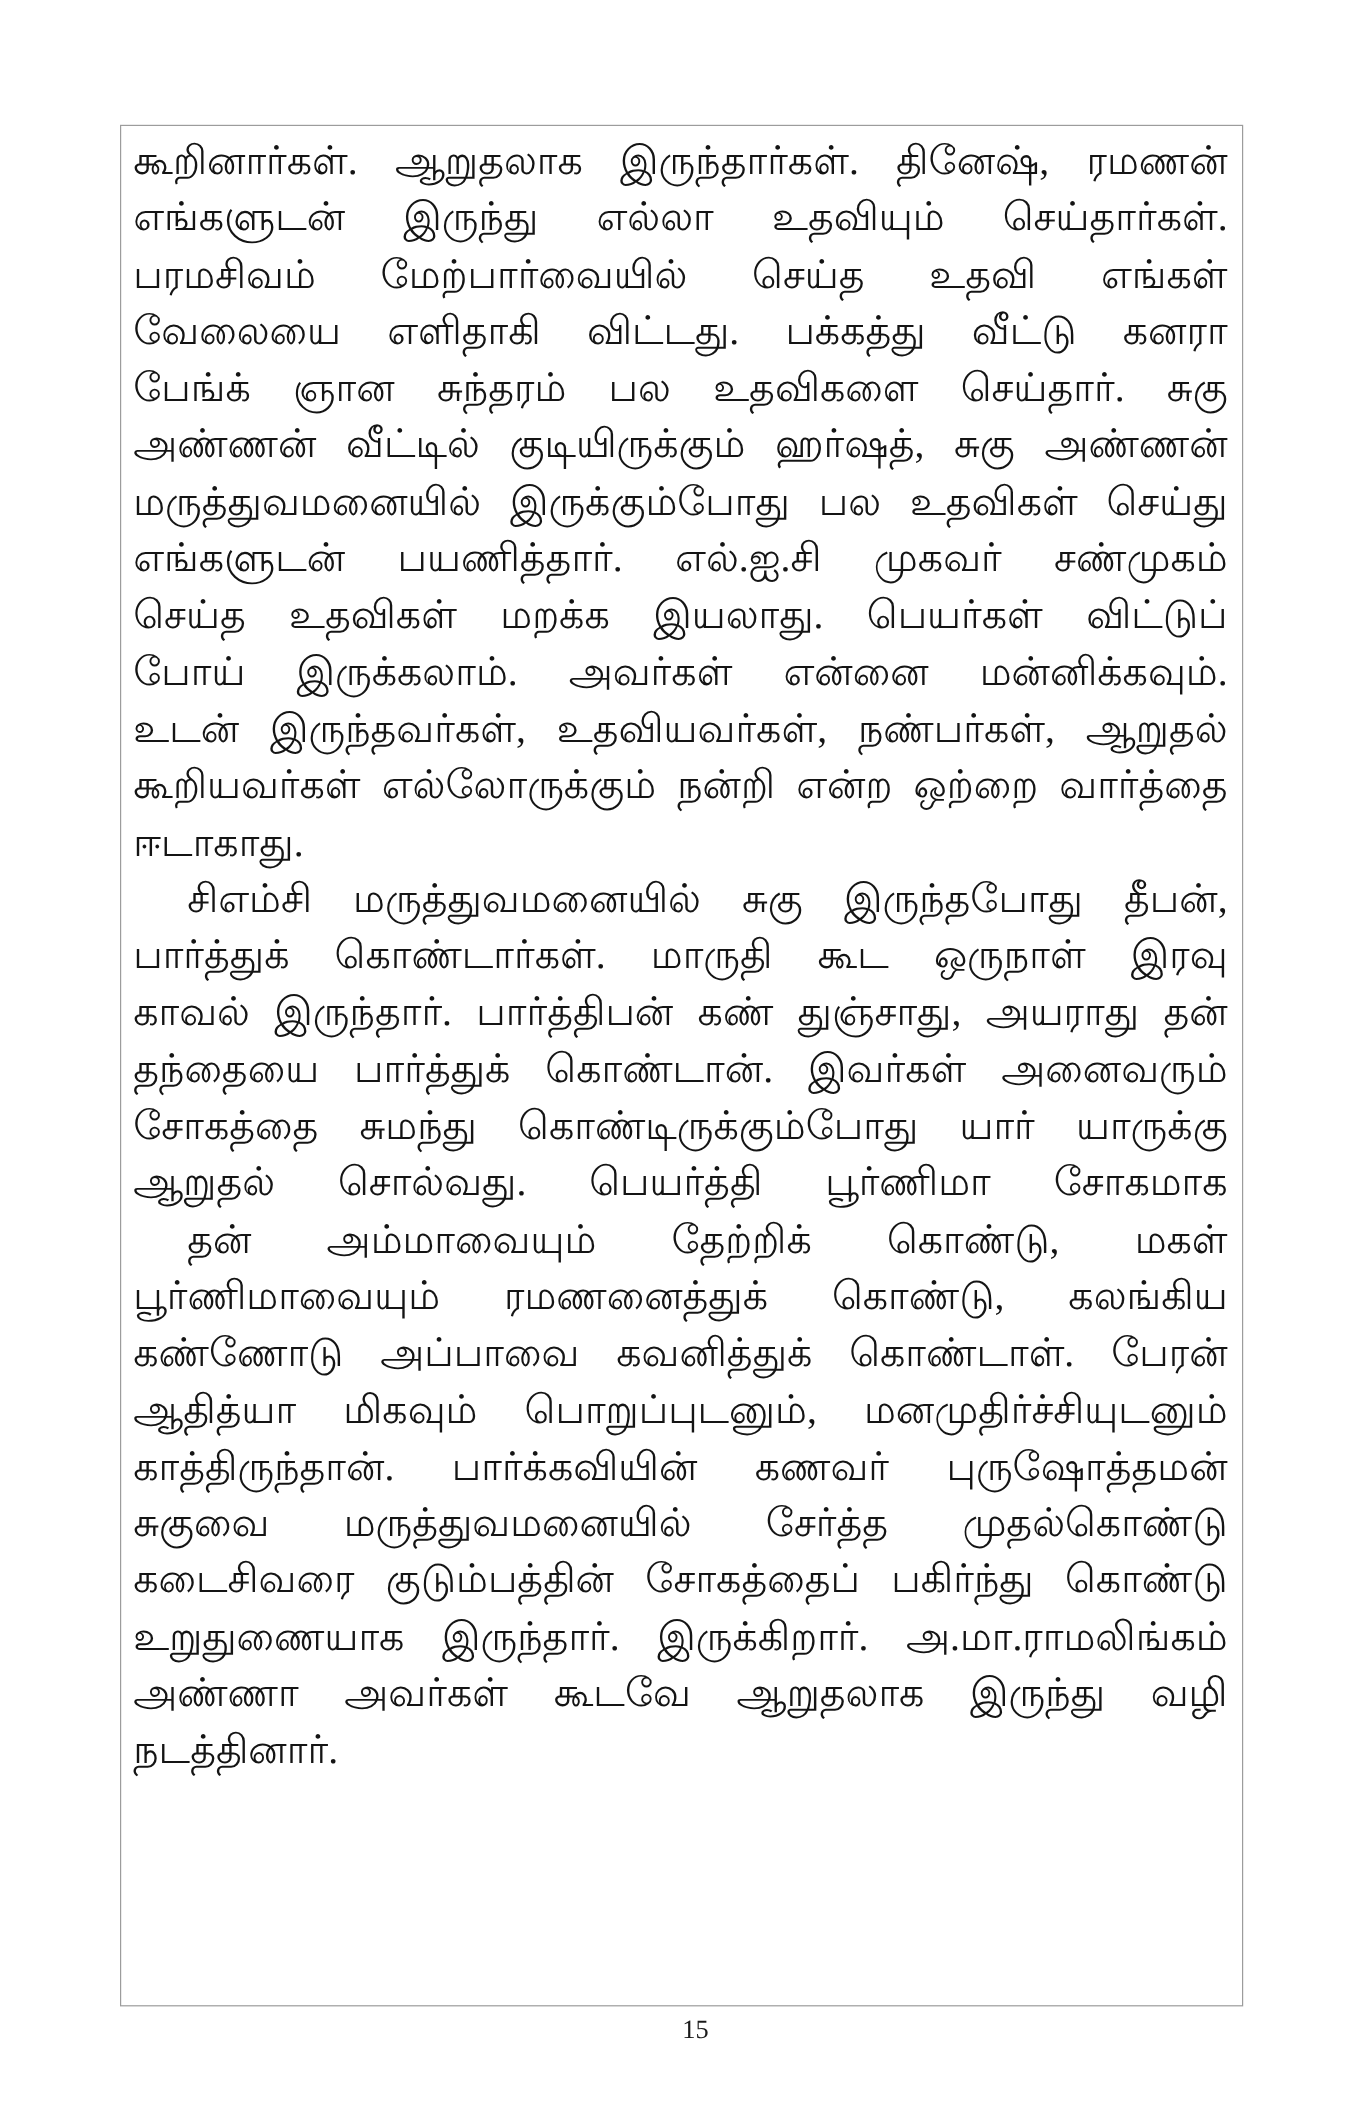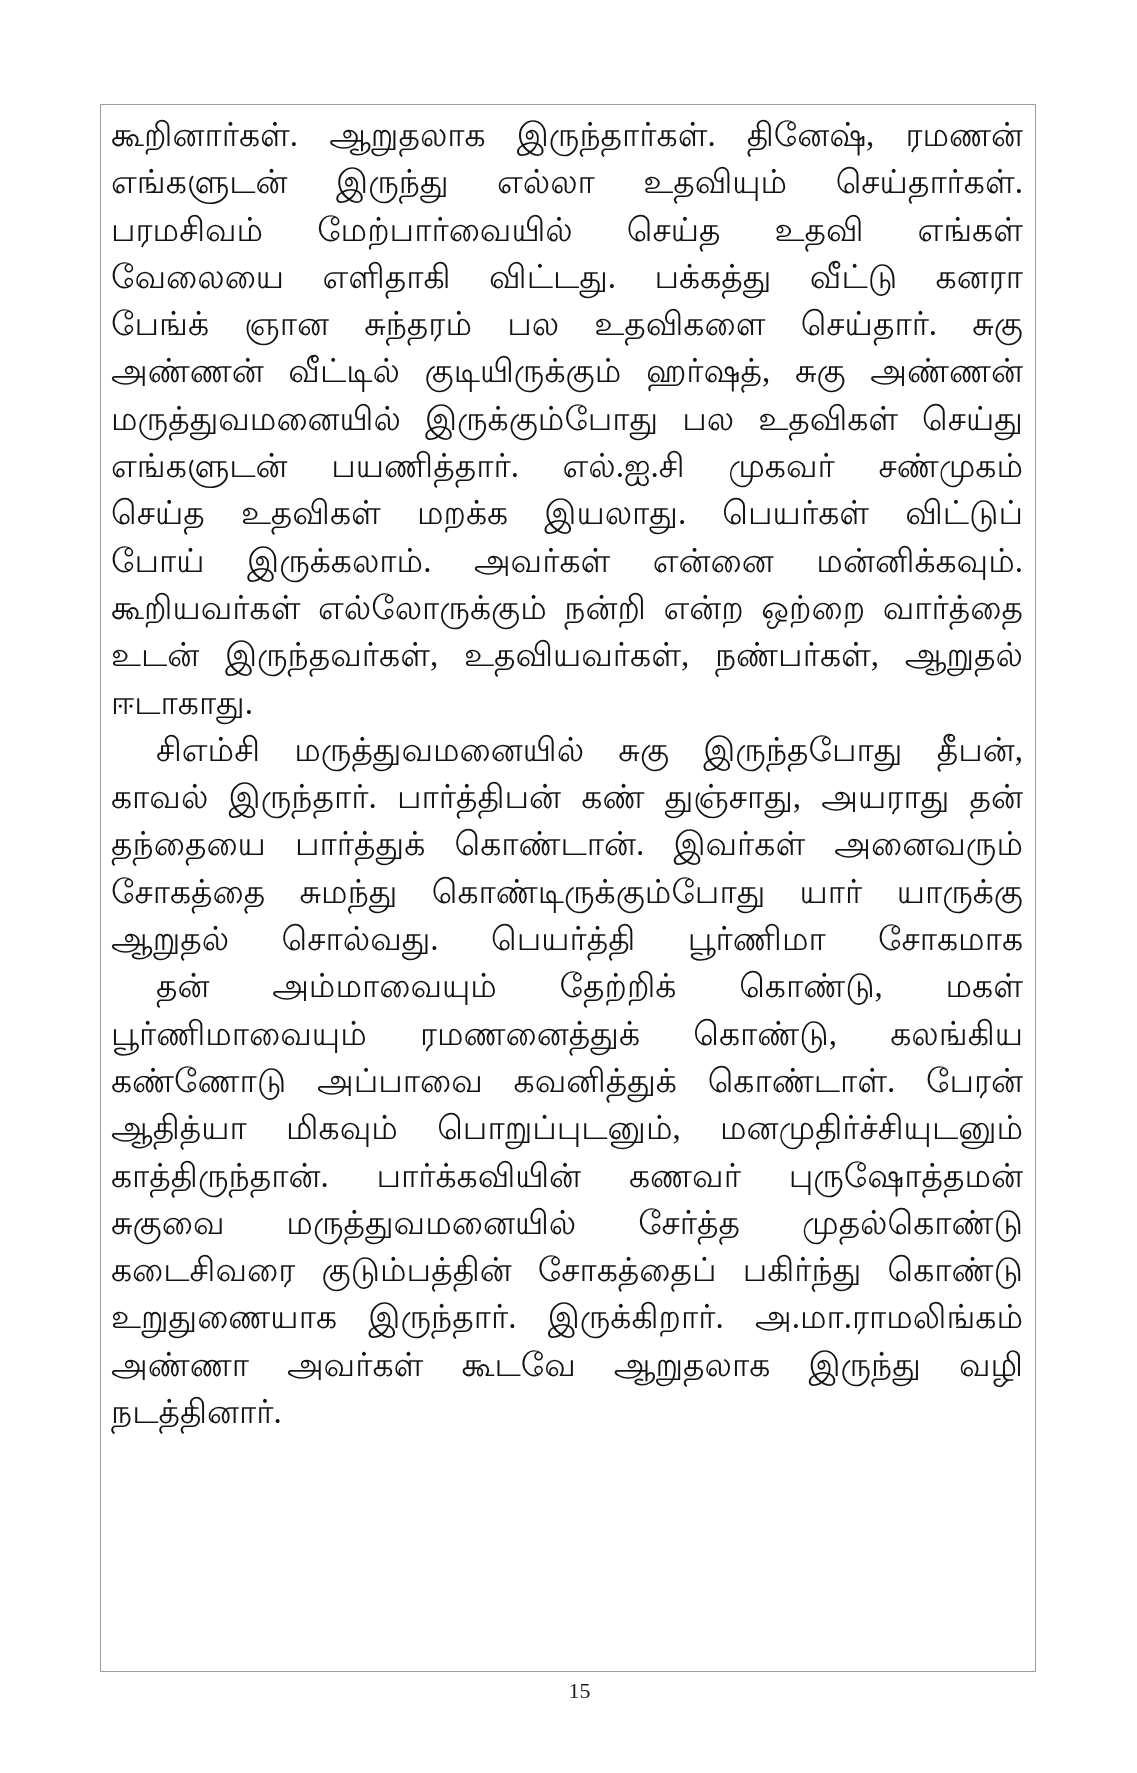--- a/index.html
+++ b/index.html
@@ -73,27 +73,28 @@
       <div class="line">கூறினார்கள். ஆறுதலாக இருந்தார்கள். தினேஷ், ரமணன்</div>
       <div class="line">எங்களுடன் இருந்து எல்லா உதவியும் செய்தார்கள்.</div>
       <div class="line">பரமசிவம் மேற்பார்வையில் செய்த உதவி எங்கள்</div>
       <div class="line">வேலையை எளிதாகி விட்டது. பக்கத்து வீட்டு கனரா</div>
       <div class="line">பேங்க் ஞான சுந்தரம் பல உதவிகளை செய்தார். சுகு</div>
       <div class="line">அண்ணன் வீட்டில் குடியிருக்கும் ஹர்ஷத், சுகு அண்ணன்</div>
       <div class="line">மருத்துவமனையில் இருக்கும்போது பல உதவிகள் செய்து</div>
       <div class="line">எங்களுடன் பயணித்தார். எல்.ஐ.சி முகவர் சண்முகம்</div>
       <div class="line">செய்த உதவிகள் மறக்க இயலாது. பெயர்கள் விட்டுப்</div>
       <div class="line">போய் இருக்கலாம். அவர்கள் என்னை மன்னிக்கவும்.</div>
+      <div class="line">உடன் இருந்தவர்கள், உதவியவர்கள், நண்பர்கள், ஆறுதல்</div>
       <div class="line">கூறியவர்கள் எல்லோருக்கும் நன்றி என்ற ஒற்றை வார்த்தை</div>
-      <div class="line">உடன் இருந்தவர்கள், உதவியவர்கள், நண்பர்கள், ஆறுதல்</div>
       <div class="line last">ஈடாகாது.</div>
     </div>
 
     <div class="para">
       <div class="line indent">சிஎம்சி மருத்துவமனையில் சுகு இருந்தபோது தீபன்,</div>
+      <div class="line">பார்த்துக் கொண்டார்கள். மாருதி கூட ஒருநாள் இரவு</div>
       <div class="line">காவல் இருந்தார். பார்த்திபன் கண் துஞ்சாது, அயராது தன்</div>
       <div class="line">தந்தையை பார்த்துக் கொண்டான். இவர்கள் அனைவரும்</div>
       <div class="line">சோகத்தை சுமந்து கொண்டிருக்கும்போது யார் யாருக்கு</div>
       <div class="line">ஆறுதல் சொல்வது. பெயர்த்தி பூர்ணிமா சோகமாக</div>
     </div>
 
     <div class="para">
       <div class="line indent">தன் அம்மாவையும் தேற்றிக் கொண்டு, மகள்</div>
       <div class="line">பூர்ணிமாவையும் ரமணனைத்துக் கொண்டு, கலங்கிய</div>
       <div class="line">கண்ணோடு அப்பாவை கவனித்துக் கொண்டாள். பேரன்</div>

